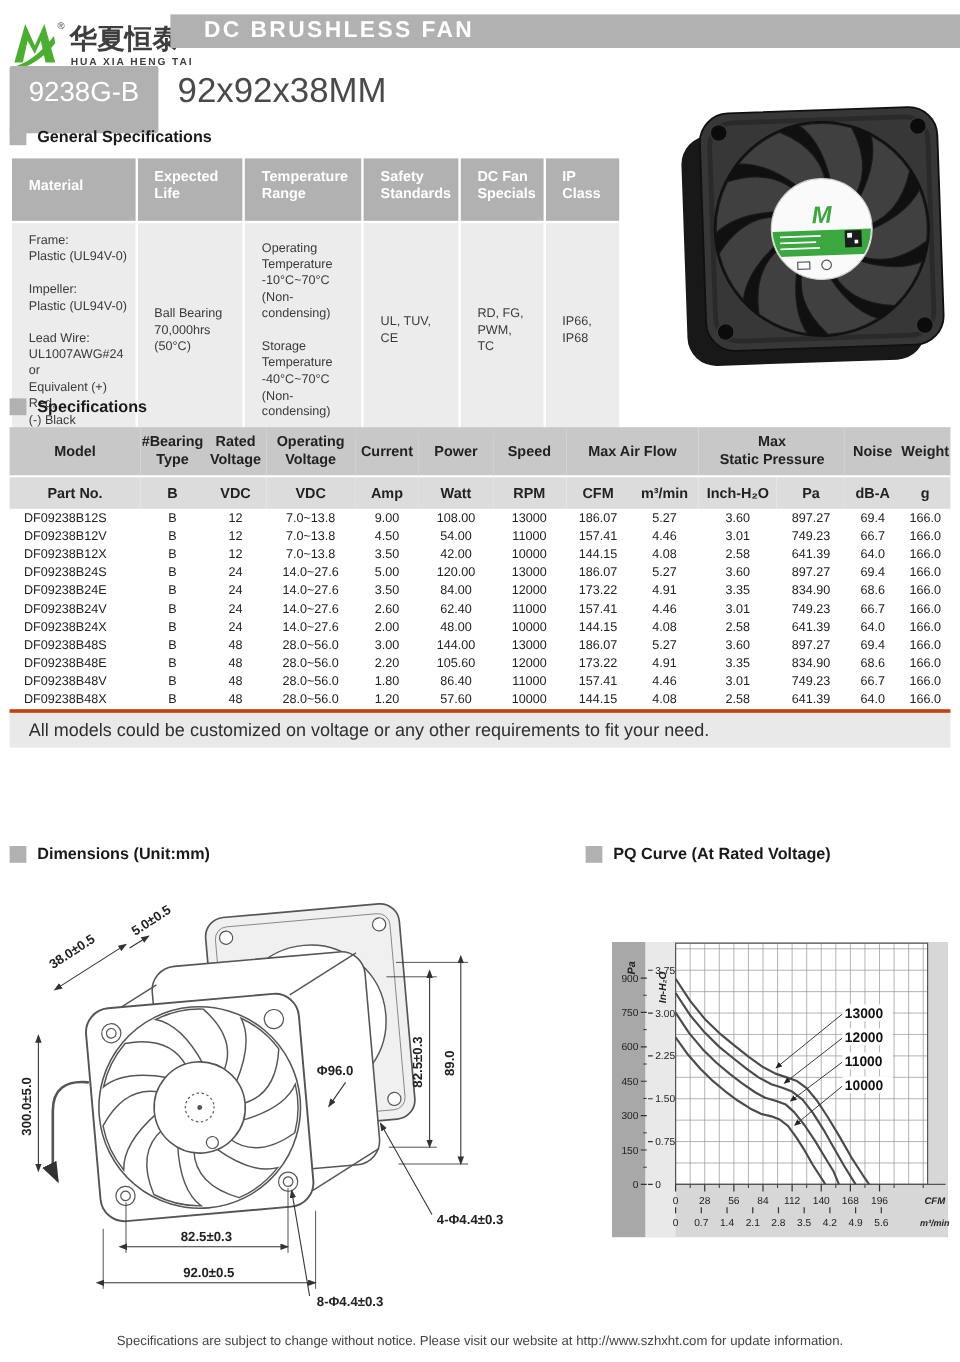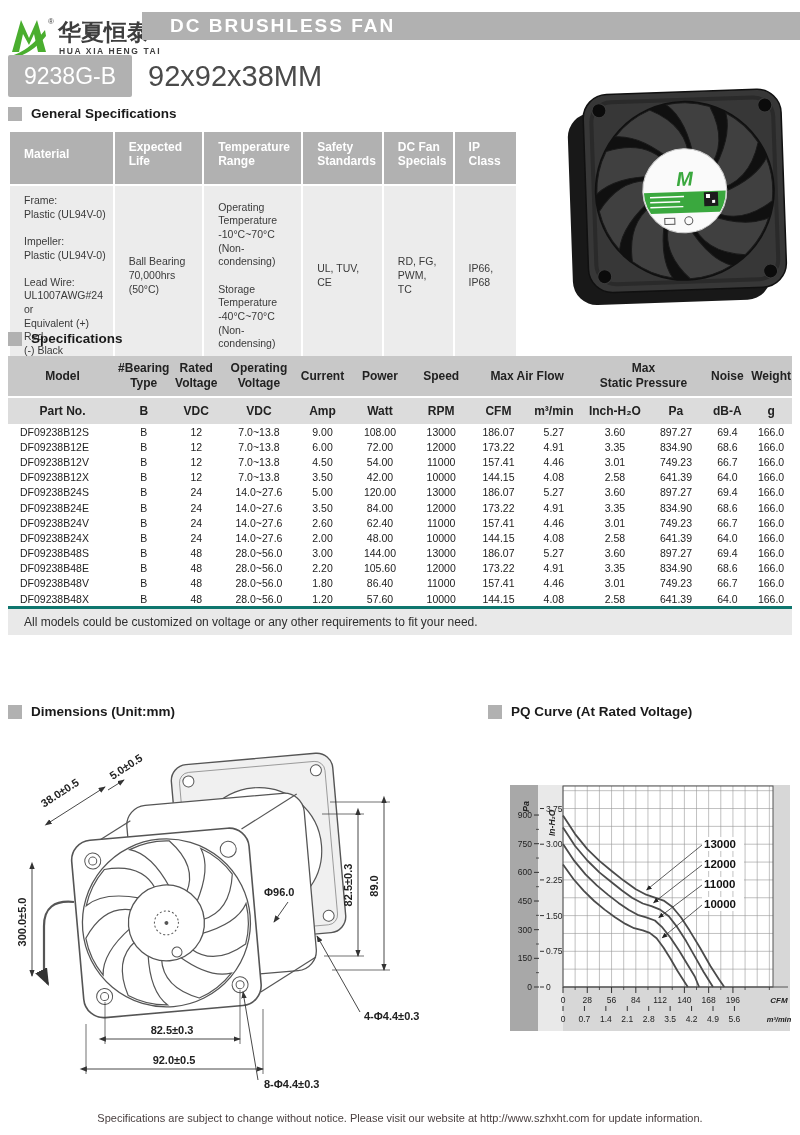--- a/index.html
+++ b/index.html
@@ -3,42 +3,42 @@
 <meta charset="utf-8">
 <style>
   html,body{margin:0;padding:0;background:#fff;}
   .page{position:relative;width:800px;height:1135px;background:#fff;overflow:hidden;
         font-family:"Liberation Sans",sans-serif;color:#3a3a3a;}
   .abs{position:absolute;}
   
   .banner{left:142px;top:12px;width:658px;height:28px;background:#b1b1b1;}
   .banner span{display:block;line-height:27px;padding-left:28px;color:#fff;font-size:19px;
                font-weight:bold;letter-spacing:2px;}
-  .model-box{left:8px;top:55px;width:124px;height:42px;background:#b1b1b1;border-radius:2px;
+  .model-box{left:8px;top:55px;width:124px;height:56px;background:#b1b1b1;border-radius:2px;
              color:#fff;font-size:23px;text-align:center;line-height:42px;}
   .size-label{left:148px;top:55px;height:42px;line-height:42px;font-size:29px;color:#4a4a4a;}
   .sec{display:flex;align-items:center;gap:9px;font-size:13.5px;font-weight:bold;color:#1a1a1a;}
   .sec .sq{width:14px;height:14px;background:#b1b1b1;}
   
   table{border-collapse:separate;}
   .gen{left:8px;top:130px;width:510px;border-spacing:2px;}
   .gen th{background:#b1b1b1;color:#fff;font-size:12px;font-weight:bold;text-align:left;
           vertical-align:middle;padding:4px 6px 12px 14px;height:36px;}
   .gen td{background:#ececec;font-size:10.5px;color:#3a3a3a;vertical-align:middle;
           padding:8px 4px 8px 14px;height:148px;line-height:1.3;}
   .preline{white-space:pre-line;}
   
   .spec{left:8px;top:356px;width:784px;border-spacing:0;}
   .spec th{font-size:12px;font-weight:bold;color:#222;text-align:center;vertical-align:middle;}
   .spec .h1 th{background:#c8c8c8;height:38px;border-bottom:2px solid #fff;line-height:1.25;}
   .spec .h2 th{background:#dcdcdc;height:24px;text-align:center;}
   .spec td{font-size:10.5px;color:#222;text-align:center;padding:1.6px 0;}
   .spec tbody td:first-child{text-align:left;padding-left:12px;}
-  .spec .note-row td{background:#e9e9e9;border-top:3px solid #0f766e;text-align:left;
-                     font-size:12px;padding:6px 0 6px 16px;color:#2e2e2e;}
+  .spec .note-row td{background:#e9e9e9;border-top:3px solid #c2410c;text-align:left;
+                     font-size:15px;padding:6px 0 6px 16px;color:#2e2e2e;}
   
   .logo-cn{font-size:23px;font-weight:bold;fill:#3e3e3e;}
   .logo-en{font-size:8.5px;letter-spacing:1.6px;fill:#3e3e3e;font-weight:bold;}
   
   .dimtxt{font-size:11px;font-weight:bold;fill:#222;}
   .footer{left:0;top:1112px;width:800px;text-align:center;font-size:11px;color:#4a4040;}
 </style>
 </head>
 <body>
 
@@ -207,35 +207,20 @@
           <td>12</td>
           <td>7.0~13.8</td>
           <td>9.00</td>
           <td>108.00</td>
           <td>13000</td>
           <td>186.07</td>
           <td>5.27</td>
           <td>3.60</td>
           <td>897.27</td>
           <td>69.4</td>
-          <td>166.0</td>
-        </tr>
-        <tr>
-          <td>DF09238B12E</td>
-          <td>B</td>
-          <td>12</td>
-          <td>7.0~13.8</td>
-          <td>6.00</td>
-          <td>72.00</td>
-          <td>12000</td>
-          <td>173.22</td>
-          <td>4.91</td>
-          <td>3.35</td>
-          <td>834.90</td>
-          <td>68.6</td>
           <td>166.0</td>
         </tr>
         <tr>
           <td>DF09238B12V</td>
           <td>B</td>
           <td>12</td>
           <td>7.0~13.8</td>
           <td>4.50</td>
           <td>54.00</td>
           <td>11000</td>

